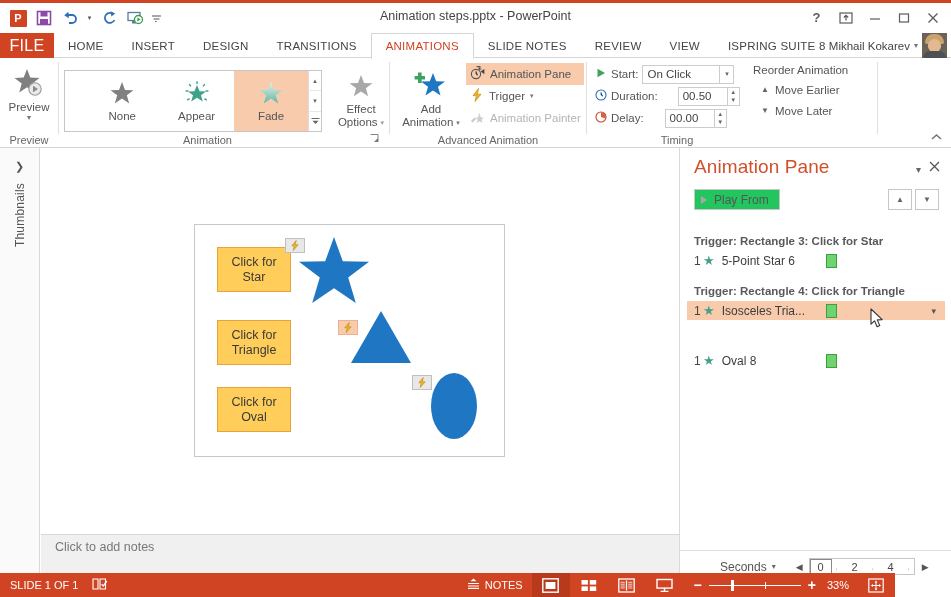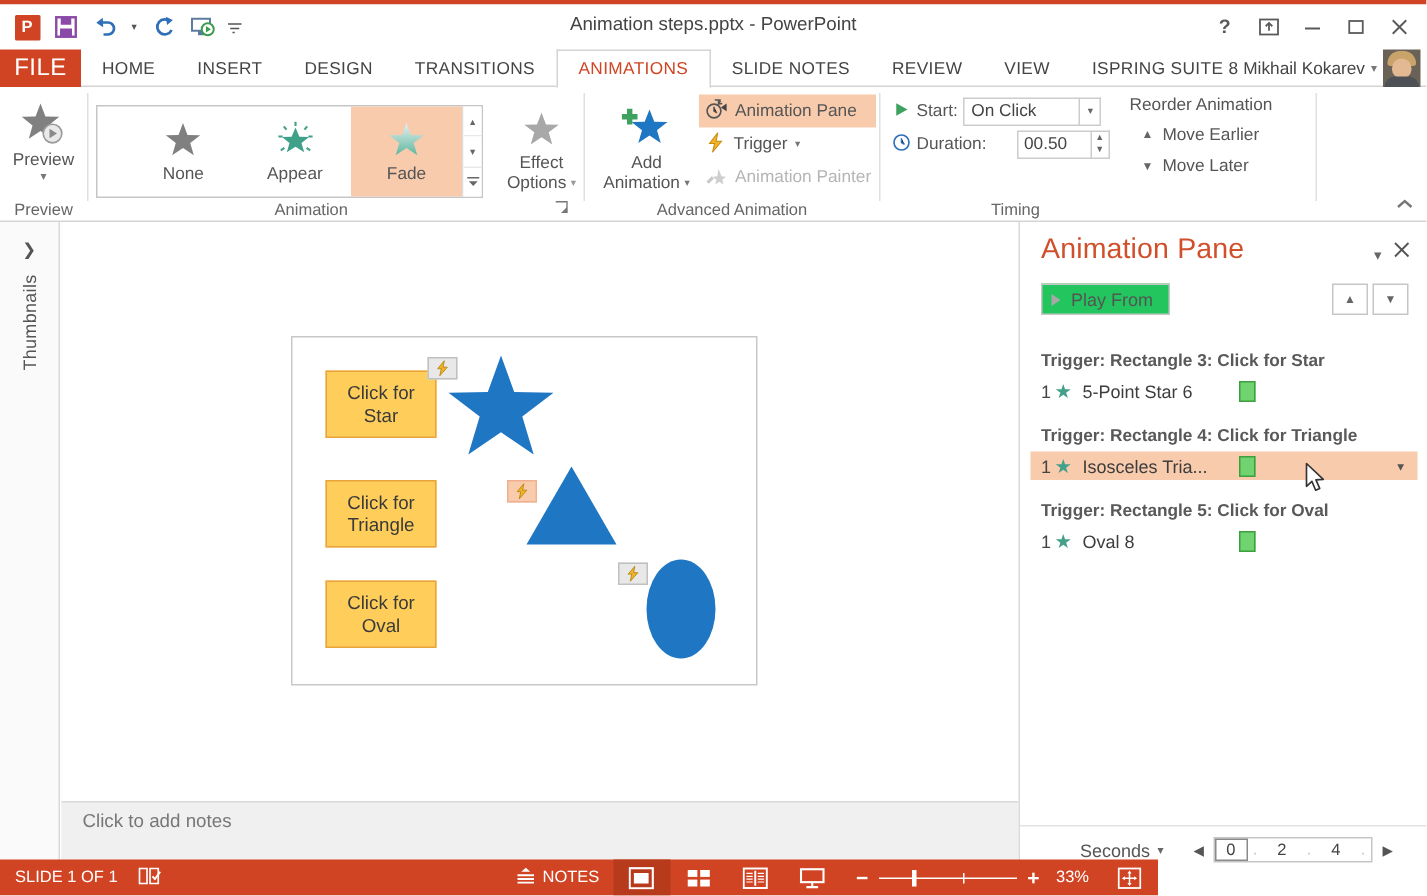--- a/index.html
+++ b/index.html
@@ -118,21 +118,21 @@
   .ap-footer { position: absolute; left: 0; right: 0; bottom: 0; height: 32px; border-top: 1px solid #e2e2e2; display: flex; align-items: center; }
   .sec-lbl { margin-left: 40px; font-size: 12px; color: #555; }
   .sec-caret { margin-left: 5px; font-size: 8px; color: #666; }
   .tl-arrow { font-size: 9px; color: #555; }
   .timeline { display: flex; align-items: stretch; border: 1px solid #c6c6c6; height: 17px; }
   .tl-cell { width: 26px; display: flex; align-items: center; justify-content: center; font-size: 11px; color: #444; }
   .tl-cell.first { border: 1px solid #8a8a8a; width: 22px; }
   .tl-tick { width: 10px; display: flex; align-items: flex-start; justify-content: center; font-size: 9px; color: #999; padding-top: 1px;}
 
   
-  .statusbar { position: absolute; left: 0; bottom: 0; width: 772px; height: 24px; background: #D04423; color: #fff; display: flex; align-items: center; font-size: 11px; }
+  .statusbar { position: absolute; left: 0; bottom: 0; width: 895px; height: 24px; background: #D04423; color: #fff; display: flex; align-items: center; font-size: 11px; }
   .sb-left { display: flex; align-items: center; gap: 14px; padding-left: 10px; }
   .sb-right { margin-left: auto; display: flex; align-items: center; height: 24px; }
   .sb-item { display: flex; align-items: center; gap: 5px; padding: 0 9px; height: 24px; }
   .sb-view { width: 38px; height: 24px; display: flex; align-items: center; justify-content: center; }
   .sb-view.active { background: #B83A1C; }
   .zoom-wrap { display: flex; align-items: center; gap: 7px; padding: 0 10px; }
   .zoom-track { position: relative; width: 92px; height: 1px; background: #fff; }
   .zoom-handle { position: absolute; left: 22px; top: -5px; width: 3px; height: 11px; background: #fff; }
   .zoom-mid { position: absolute; left: 56px; top: -3px; width: 1px; height: 7px; background: #fff; }
   .cursor-arrow { position: absolute; pointer-events: none; }
@@ -392,20 +392,36 @@
           </span>
           <span>Duration:</span>
           <div style="display:flex;margin-left:16px;align-items:center;">
             <div class="tbox" style="width:50px;">00.50</div>
             <div class="spin">
               <div>▲</div>
               <div>▼</div>
             </div>
           </div>
         </div>
+        <div class="timing-row">
+          <span>
+            <svg width="12" height="12" viewBox="0 0 12 12">
+                <circle cx="6" cy="6" r="5" fill="none" stroke="#C4452B" stroke-width="1.1"></circle>
+                <path d="M6 6 L6 1.3 A4.7 4.7 0 0 1 10.3 7.6 Z" fill="#D9603F"></path>
+              </svg>
+          </span>
+          <span>Delay:</span>
+          <div style="display:flex;margin-left:17px;">
+            <div class="tbox" style="width:50px;">00.00</div>
+            <div class="spin">
+              <div>▲</div>
+              <div>▼</div>
+            </div>
+          </div>
+        </div>
       </div>
       <div style="position:absolute; left:166px; top:6px; width:120px;">
         <div class="reorder-title">Reorder Animation</div>
         <div class="reorder-btn" style="margin-top:3px;">
           <span style="font-size:8px;color:#666">▲</span>
           <span>Move Earlier</span>
         </div>
         <div class="reorder-btn">
           <span style="font-size:8px;color:#666">▼</span>
           <span>Move Later</span>
@@ -506,21 +522,20 @@
 
       <div class="trig-header" style="top:137px;">Trigger: Rectangle 4: Click for Triangle</div>
       <div class="ani-row sel" style="top:153px;">
         <span class="ani-num">1</span>
         <span class="ani-star">★</span>
         <span class="ani-name" style="width:104px">Isosceles Tria...</span>
         <span class="ani-bar"></span>
         <span class="ani-chev">▾</span>
       </div>
 
-      <div class="trig-header" style="top:187px;">Trigger: Rectangle 5: Click for Oval</div>
       <div class="ani-row" style="top:203px;">
         <span class="ani-num">1</span>
         <span class="ani-star">★</span>
         <span class="ani-name" style="width:104px">Oval 8</span>
         <span class="ani-bar"></span>
       </div>
 
       <svg class="cursor-arrow" style="left:190px; top:160px;" width="15" height="21" viewBox="0 0 15 21">
         <path d="M1 1 L1 16.2 L4.6 12.9 L7.1 18.8 L9.8 17.6 L7.3 11.9 L12.2 11.6 Z" fill="#ffffff" stroke="#333" stroke-width="1.1" stroke-linejoin="round"></path>
       </svg>

